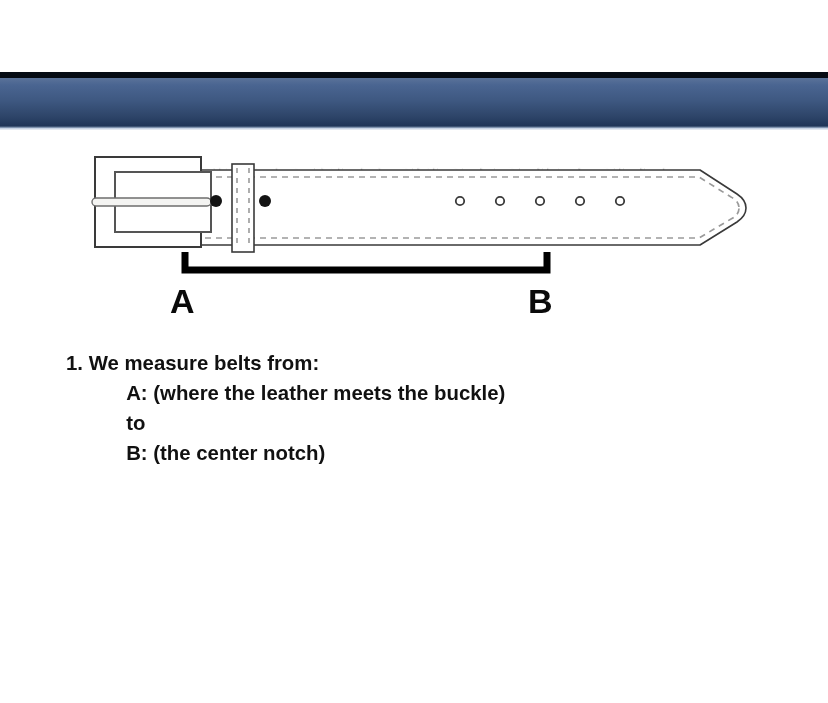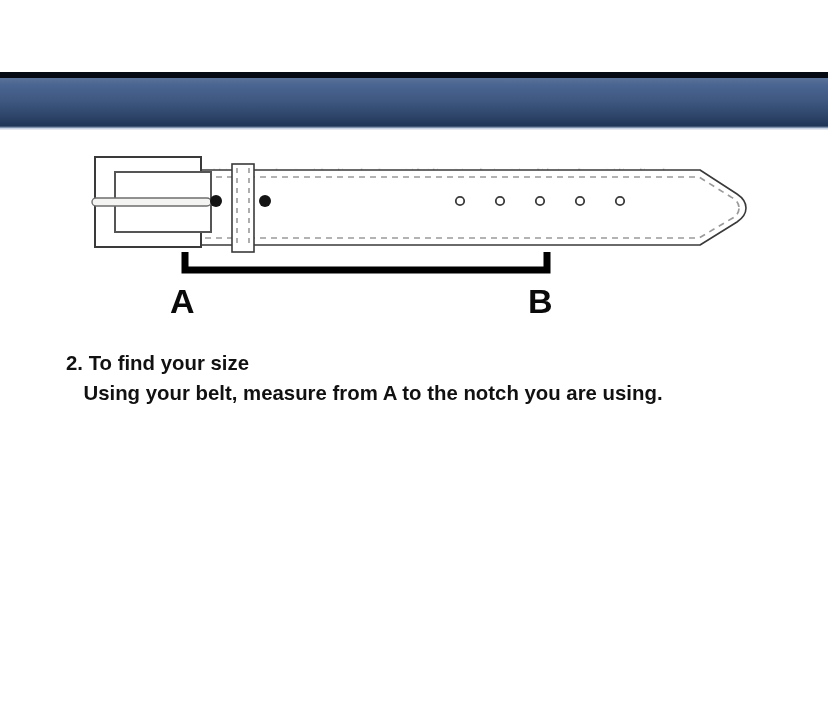--- a/index.html
+++ b/index.html
@@ -157,20 +157,22 @@
 
     <path d="M 185 112 L 185 130 L 547 130 L 547 112" fill="none" stroke="#000000" stroke-width="7" stroke-linejoin="miter" stroke-linecap="butt"></path>
   </svg>
 </div>
 
 <div class="dim-label" id="label-a">A</div>
 <div class="dim-label" id="label-b">B</div>
 
 <div id="instructions">
 
+  <div class="step" id="step-1">
+    <div class="step-line">1. We measure belts from:</div>
+    <div class="step-line indent-2">A: (where the leather meets the buckle)</div>
+    <div class="step-line indent-2">to</div>
+    <div class="step-line indent-2">B: (the center notch)</div>
+  </div>
 
-  <div class="step" id="step-2">
-    <div class="step-line">2. To find your size</div>
-    <div class="step-line indent-1">Using your belt, measure from A to the notch you are using.</div>
-  </div>
 
 
 </div>
 
 </body></html>

